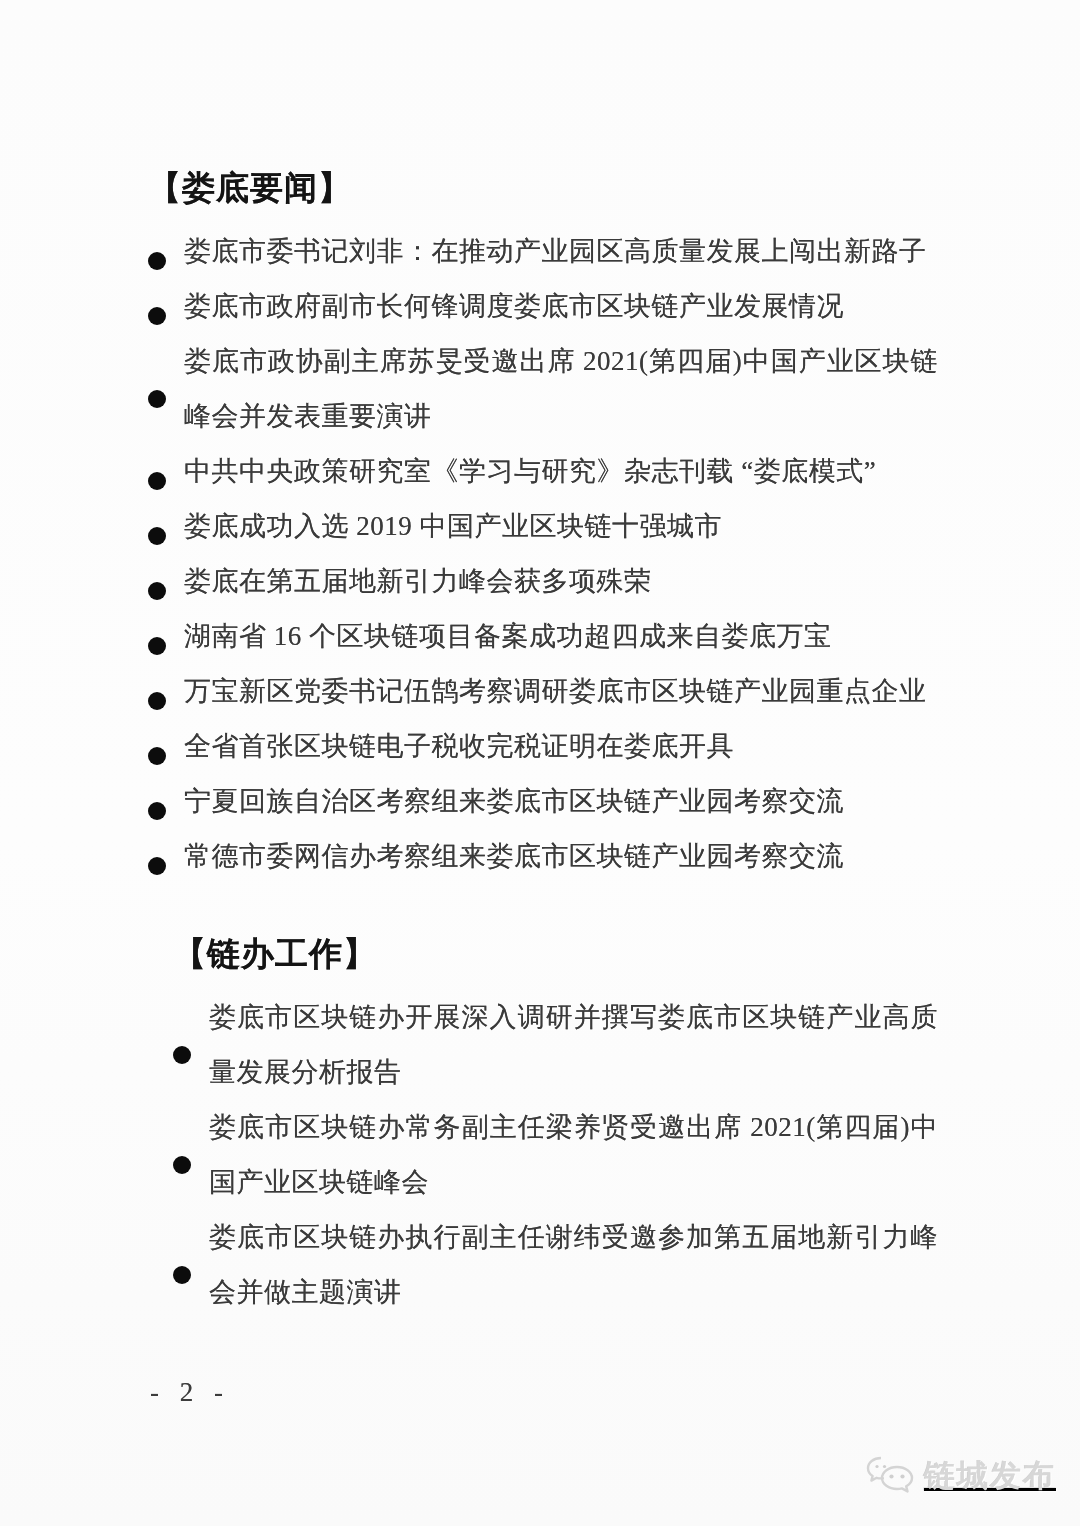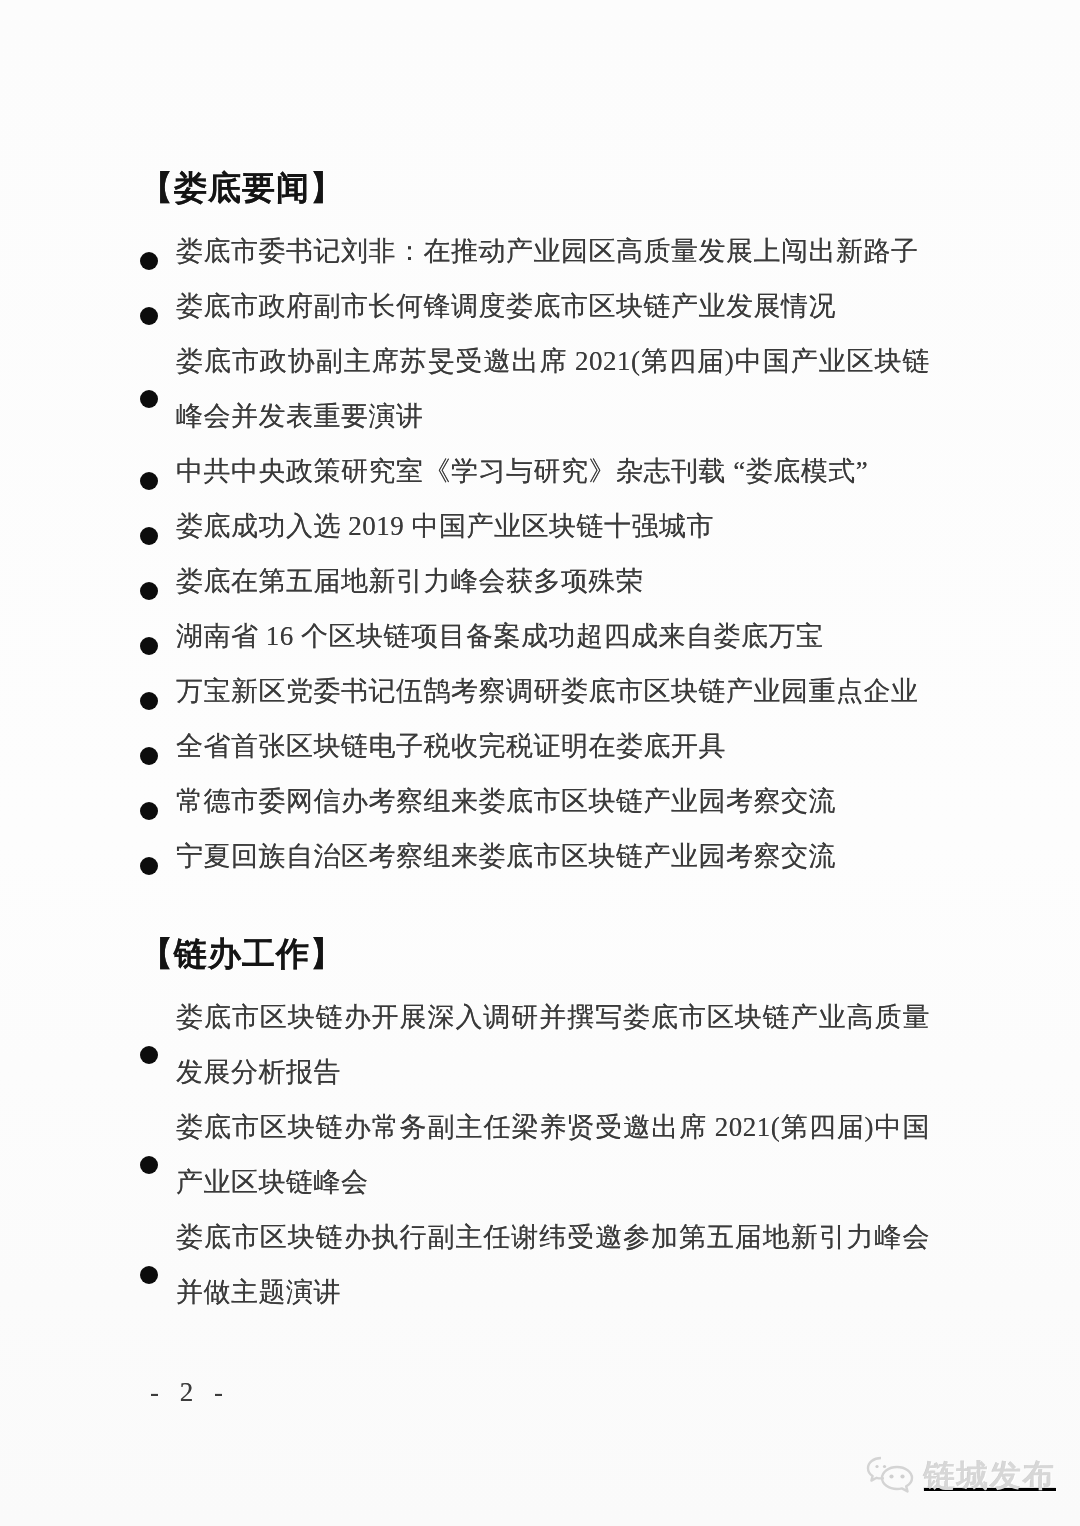--- a/index.html
+++ b/index.html
@@ -10,36 +10,37 @@
   .page {
     position: relative;
     width: 1080px;
     height: 1526px;
     background: linear-gradient(180deg, #fcfcfc 0%, #fdfdfd 55%, #fafafa 100%);
     overflow: hidden;
     font-family: "Liberation Serif", "DejaVu Serif", serif;
   }
   .content {
     position: absolute;
-    left: 140px;
+    left: 148px;
     top: 168px;
     width: 790px;
   }
   .sec-title {
     font-family: "Liberation Sans", "DejaVu Sans", sans-serif;
     font-weight: bold;
     font-size: 33px;
     line-height: 40px;
     color: #141414;
     margin: 0 0 16px 0;
     letter-spacing: 1px;
     text-shadow: 0 0 0.5px rgba(20,20,20,0.7);
   }
   .sec-2 {
     margin-top: 50px;
+    margin-left: 25px;
   }
   .toc-list {
     margin: 0;
     padding: 0;
   }
   .item {
     display: flex;
     align-items: center;
   }
   .bullet {
@@ -131,25 +132,25 @@
         <div class="item">
           <span class="bullet"></span>
           <span class="item-text">万宝新区党委书记伍鹄考察调研娄底市区块链产业园重点企业</span>
         </div>
         <div class="item">
           <span class="bullet"></span>
           <span class="item-text">全省首张区块链电子税收完税证明在娄底开具</span>
         </div>
         <div class="item">
           <span class="bullet"></span>
-          <span class="item-text">常德市委网信办考察组来娄底市区块链产业园考察交流</span>
+          <span class="item-text">宁夏回族自治区考察组来娄底市区块链产业园考察交流</span>
         </div>
         <div class="item">
           <span class="bullet"></span>
-          <span class="item-text">宁夏回族自治区考察组来娄底市区块链产业园考察交流</span>
+          <span class="item-text">常德市委网信办考察组来娄底市区块链产业园考察交流</span>
         </div>
       </div>
     </section>
 
     <section class="sec-2">
       <h2 class="sec-title">【链办工作】</h2>
       <div class="toc-list">
         <div class="item">
           <span class="bullet"></span>
           <span class="item-text">娄底市区块链办开展深入调研并撰写娄底市区块链产业高质量发展分析报告</span>

